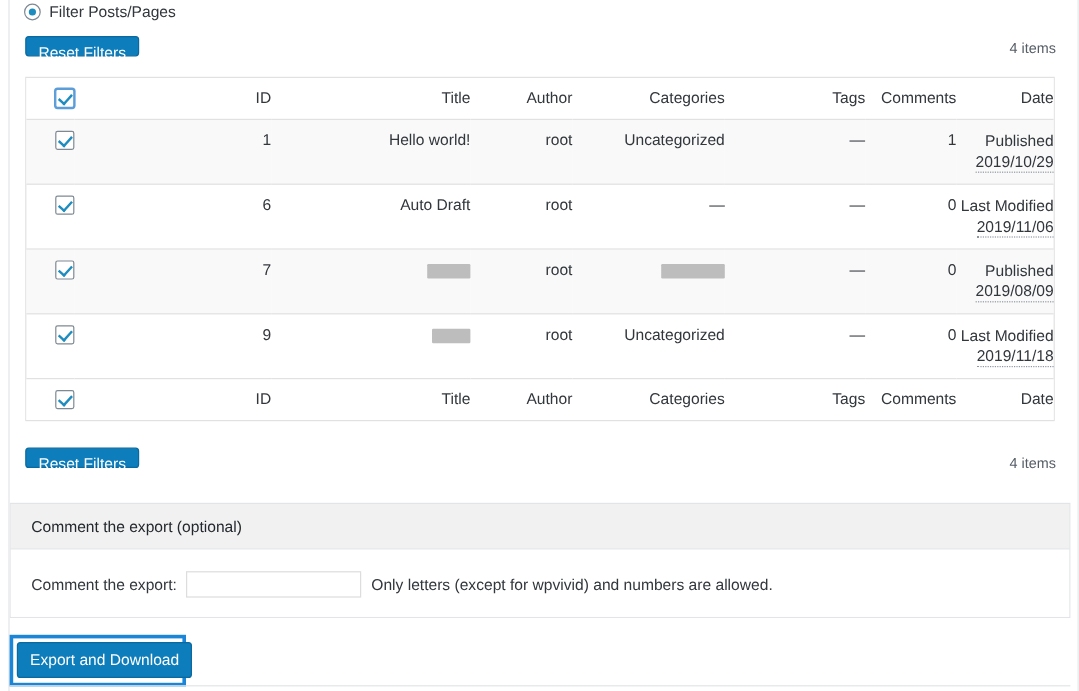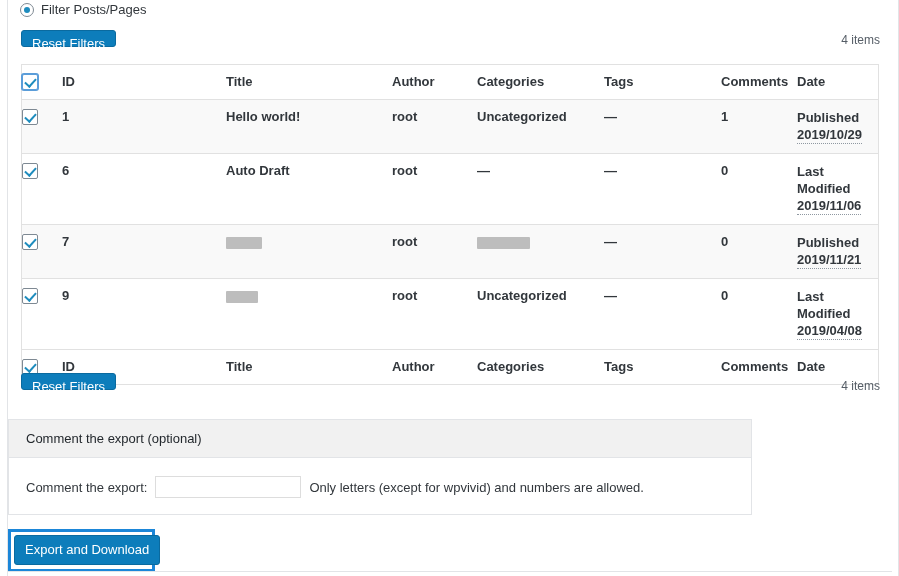--- a/index.html
+++ b/index.html
@@ -72,25 +72,25 @@
     width: 858px;
     border: 1px solid #e1e1e1;
     background: #ffffff;
     box-sizing: border-box;
   }
   table.wp-list {
     width: 100%; border-collapse: collapse; table-layout: fixed;
     font-size: 13px;
   }
   table.wp-list th, table.wp-list td {
-    text-align: left;
+    text-align: right;
     vertical-align: top;
     padding: 9px 0 9px 0;
     color: #32373c;
-    font-weight: bold;
+    font-weight: normal;
     border: none;
   }
   table.wp-list thead th,
   table.wp-list tfoot th {
     color: #32373c;
     font-size: 13px;
     padding-top: 9px; padding-bottom: 9px;
     background: #ffffff;
   }
   thead tr { border-bottom: 1px solid #e1e1e1; }
@@ -144,21 +144,21 @@
 
   .date-cell { color: #555d66; line-height: 17px; }
   .date-val {
     border-bottom: 1px dotted #8f98a1;
     display: inline-block;
   }
 
   
   .postbox {
     position: absolute; left: 8px; top: 419px;
-    width: 744px;
+    width: 884px;
     border: 1px solid #e2e4e7;
     background: #ffffff;
     box-sizing: border-box;
   }
   .postbox-header {
     background: #f1f1f1;
     border-bottom: 1px solid #e2e4e7;
     padding: 11px 0 11px 17px;
     font-size: 13px;
     color: #23282d;
@@ -266,31 +266,31 @@
             <td class="date-cell"><span>Last Modified</span><br><span class="date-val">2019/11/06</span></td>
           </tr>
           <tr class="alt">
             <td class="cb"><span class="cbox"></span></td>
             <td>7</td>
             <td class="title-cell"><span class="redact t7"></span></td>
             <td class="muted">root</td>
             <td class="muted"><span class="redact c7"></span></td>
             <td class="muted">—</td>
             <td class="muted">0</td>
-            <td class="date-cell"><span>Published</span><br><span class="date-val">2019/11/21</span></td>
+            <td class="date-cell"><span>Published</span><br><span class="date-val">2019/08/09</span></td>
           </tr>
           <tr>
             <td class="cb"><span class="cbox"></span></td>
             <td>9</td>
             <td class="title-cell"><span class="redact t9"></span></td>
             <td class="muted">root</td>
             <td class="muted">Uncategorized</td>
             <td class="muted">—</td>
             <td class="muted">0</td>
-            <td class="date-cell"><span>Last Modified</span><br><span class="date-val">2019/04/08</span></td>
+            <td class="date-cell"><span>Last Modified</span><br><span class="date-val">2019/11/18</span></td>
           </tr>
         </tbody>
       <tfoot>
         <tr>
           <th class="cb">
             <span class="cbox"></span>
           </th>
           <th>ID</th>
           <th>Title</th>
           <th>Author</th>

